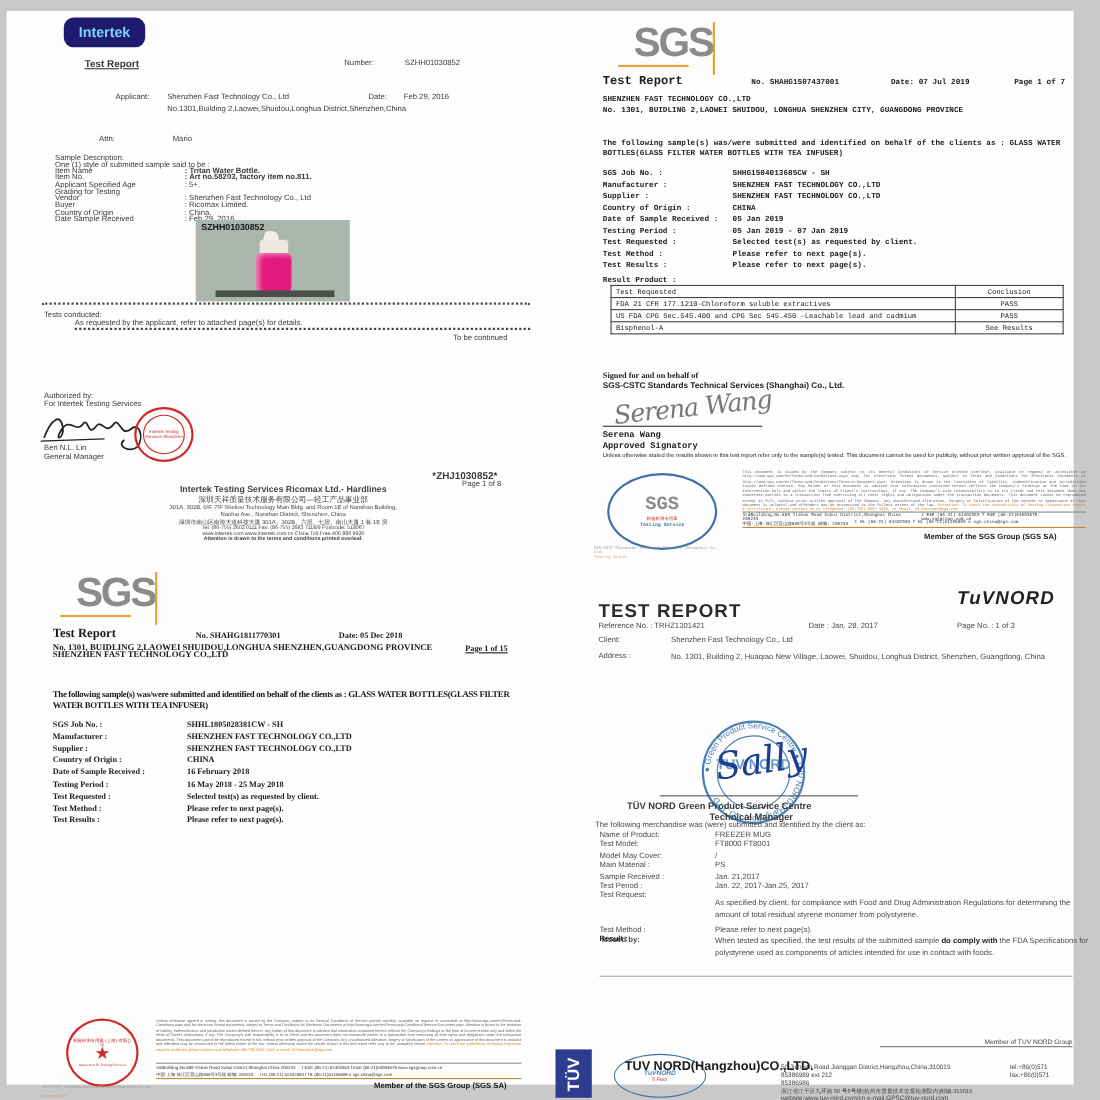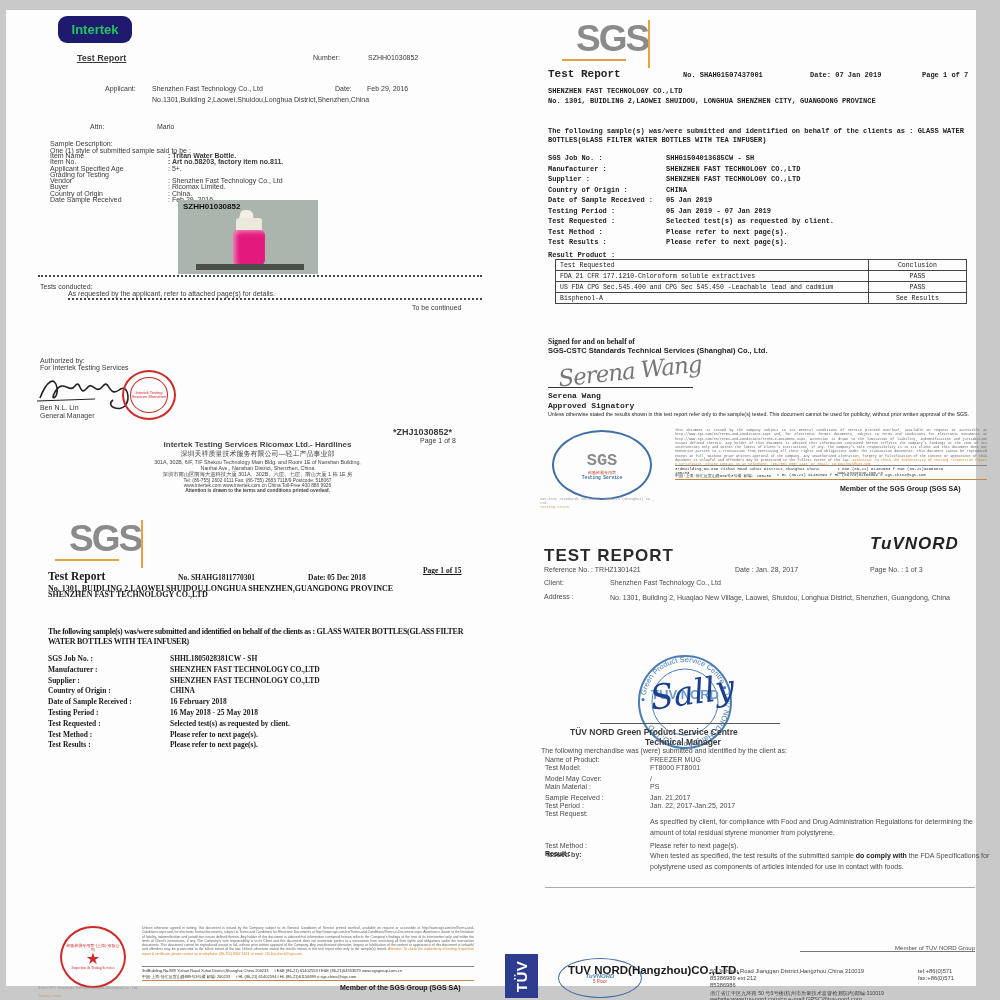--- a/index.html
+++ b/index.html
@@ -4,21 +4,21 @@
 <style>
   html,body{margin:0;padding:0;}
   body{width:1000px;height:1000px;background:#c9c9c9;font-family:"Liberation Sans",sans-serif;color:#333;overflow:hidden;}
   .page{position:absolute;left:6px;top:10px;width:970px;height:976px;background:#fdfdfd;}
   .abs{position:absolute;}
   .q{position:absolute;}
   .b{font-weight:bold;}
   .dotline{border-top:2px dotted #444;height:0;}
   
   #intertek{left:30px;top:12px;width:470px;height:492px;font-size:7px;color:#3a3a3a;}
-  .itk-logo{left:28px;top:4px;width:74px;height:27px;background:#1e1a6e;border-radius:9px;color:#22c55e;display:flex;align-items:center;justify-content:center;font-size:13px;font-weight:bold;}
+  .itk-logo{left:28px;top:4px;width:74px;height:27px;background:#1e1a6e;border-radius:9px;color:#7dd3fc;display:flex;align-items:center;justify-content:center;font-size:13px;font-weight:bold;}
   .itk-title{left:47px;top:41px;font-size:9px;font-weight:bold;text-decoration:underline;}
   .itk-fieldrow{display:flex;height:6.3px;line-height:6.3px;}
   .itk-fieldrow .lb{width:118px;}
   .itk-fieldrow .vl::before{content:":  ";}
   .itk-fieldrow.nocolon .vl::before{content:"";}
   .photo{left:148px;top:188px;width:140px;height:74px;background:#a9b5ad;overflow:hidden;}
   .photo .plabel{position:absolute;left:5px;top:2px;font-size:8px;font-weight:bold;color:#111;}
   .bottle-body{position:absolute;left:55px;top:30px;width:32px;height:36px;background:#e31a7d;border-radius:5px 5px 6px 6px;box-shadow:inset 3px 2px 4px rgba(255,255,255,.45);}
   .bottle-cap{position:absolute;left:58px;top:18px;width:26px;height:13px;background:#ece8dd;border-radius:3px 3px 1px 1px;}
   .bottle-spout{position:absolute;left:62px;top:10px;width:14px;height:9px;background:#f2efe6;border-radius:4px 8px 0 0;transform:skewX(-12deg);}
@@ -154,21 +154,21 @@
 </section>
 
 <section class="q" id="sgs1">
   <div class="abs sgs-logo" style="left:22px;top:8px;">
     <span class="txt">SGS</span>
     <span class="uline"></span>
     <span class="vline"></span>
   </div>
   <div class="abs b" style="left:8px;top:58px;font-size:11px;">Test Report</div>
   <div class="abs b" style="left:143px;top:61px;">No. SHAHG1507437001</div>
-  <div class="abs b" style="left:270px;top:61px;">Date: 07 Jan 2019</div>
+  <div class="abs b" style="left:270px;top:61px;">Date: 07 Jul 2019</div>
   <div class="abs b" style="left:382px;top:61px;">Page 1 of 7</div>
   <div class="abs b" style="left:8px;top:77px;">SHENZHEN FAST TECHNOLOGY CO.,LTD</div>
   <div class="abs b" style="left:8px;top:87px;">No. 1301, BUIDLING 2,LAOWEI SHUIDOU, LONGHUA SHENZHEN CITY, GUANGDONG PROVINCE</div>
   <div class="abs b" style="left:8px;top:117px;width:442px;line-height:1.3;">The following sample(s) was/were submitted and identified on behalf of the clients as : GLASS WATER BOTTLES(GLASS FILTER WATER BOTTLES WITH TEA INFUSER)</div>
   <div class="abs" style="left:8px;top:143px;width:440px;">
     <div class="srow">
         <span class="lb">SGS Job No. :</span>
         <span>SHHG1504013685CW - SH</span>
       </div>
     <div class="srow">
@@ -259,21 +259,21 @@
 
 <section class="q" id="sgs2">
   <div class="abs sgs-logo" style="left:25px;top:10px;">
     <span class="txt">SGS</span>
     <span class="uline"></span>
     <span class="vline"></span>
   </div>
   <div class="abs b" style="left:18px;top:62px;font-size:11.5px;">Test Report</div>
   <div class="abs b" style="left:148px;top:65px;">No. SHAHG1811770301</div>
   <div class="abs b" style="left:278px;top:65px;">Date: 05 Dec 2018</div>
-  <div class="abs b" style="left:393px;top:58px;text-decoration:underline;">Page 1 of 15</div>
+  <div class="abs b" style="left:393px;top:77px;text-decoration:underline;">Page 1 of 15</div>
   <div class="abs b" style="left:18px;top:82px;font-size:8px;">SHENZHEN FAST TECHNOLOGY CO.,LTD</div>
   <div class="abs b" style="left:18px;top:76px;font-size:8px;">No. 1301, BUIDLING 2,LAOWEI SHUIDOU,LONGHUA SHENZHEN,GUANGDONG PROVINCE</div>
   <div class="abs b" style="left:18px;top:119px;width:432px;font-size:8px;line-height:1.3;letter-spacing:-0.3px;">The following sample(s) was/were submitted and identified on behalf of the clients as : GLASS WATER BOTTLES(GLASS FILTER WATER BOTTLES WITH TEA INFUSER)</div>
   <div class="abs" style="left:18px;top:146px;width:440px;">
     <div class="srow">
         <span class="lb">SGS Job No. :</span>
         <span>SHHL1805028381CW - SH</span>
       </div>
     <div class="srow">
         <span class="lb">Manufacturer :</span>

